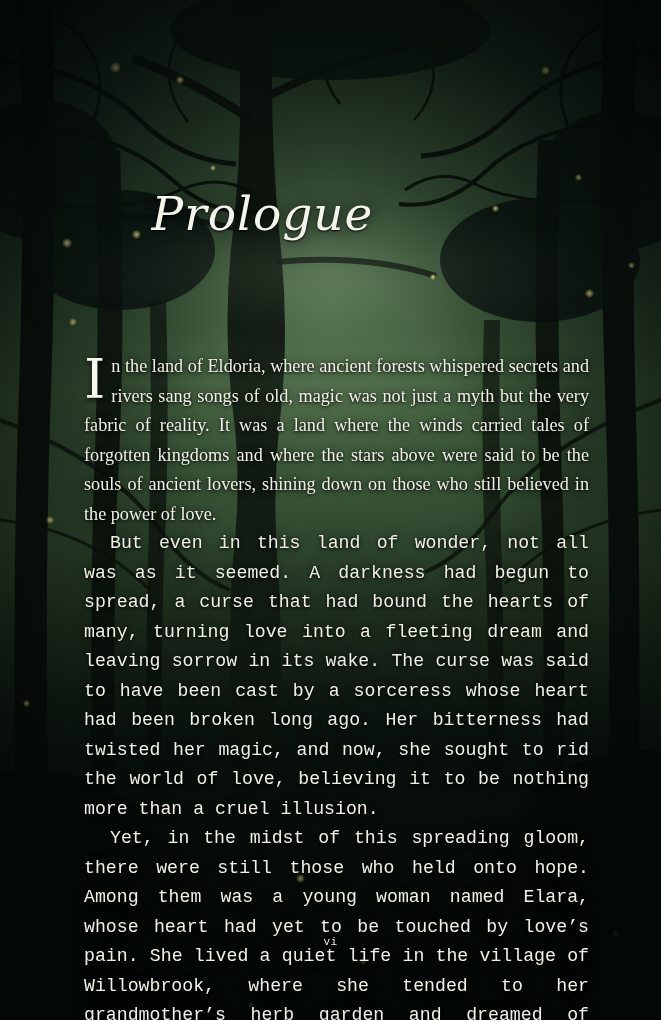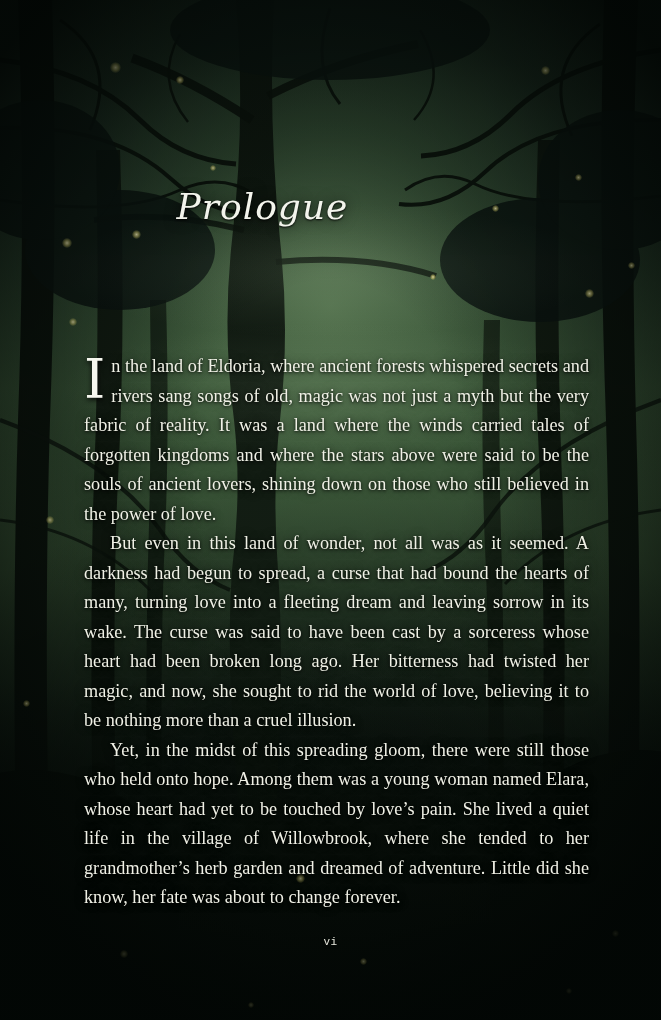--- a/index.html
+++ b/index.html
@@ -83,39 +83,39 @@
   .chapter-title {
     position: absolute;
     top: 186px;
     left: 0;
     width: 525px;
     text-align: center;
     color: #f3f4ec;
     font-family: "DejaVu Serif", serif;
     font-style: italic;
     font-weight: 400;
-    font-size: 36px;
+    font-size: 47px;
     letter-spacing: 1px;
     text-shadow: 0 0 14px rgba(0,0,0,0.75), 0 1px 2px rgba(0,0,0,0.9);
   }
 
   .body-text {
     position: absolute;
     top: 352px;
     left: 84px;
     width: 505px;
     color: #f0f1e6;
     font-family: "Liberation Serif", serif;
     font-size: 18.2px;
     line-height: 29.5px;
     text-align: justify;
     text-shadow: 0 1px 3px rgba(0,0,0,0.85), 0 0 10px rgba(0,0,0,0.6);
   }
   .body-text p { margin: 0; }
-  .body-text p + p { text-indent: 26px; }
+  .body-text p + p { text-indent: 26px; font-family: Liberation Mono, monospace; }
 
   .dropcap-para {
     position: relative;
     min-height: 58px;
   }
   .dropcap {
     float: left;
     font-family: "DejaVu Serif", serif;
     font-size: 54px;
     line-height: 48px;

